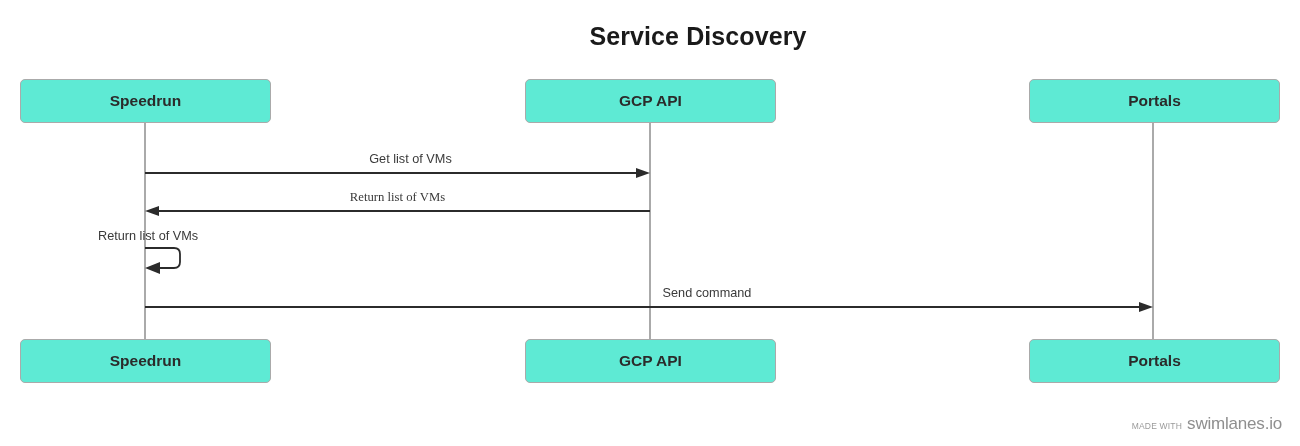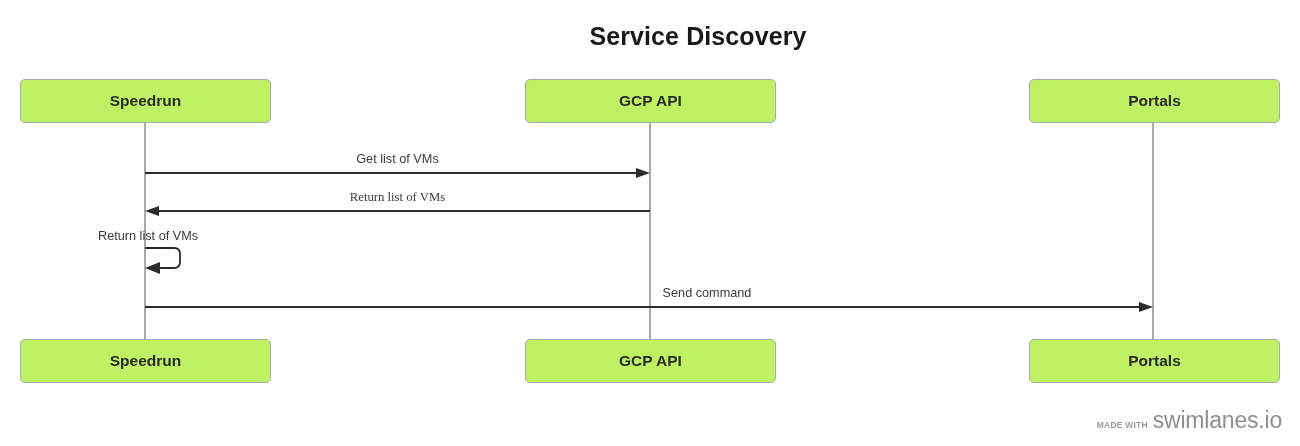--- a/index.html
+++ b/index.html
@@ -31,21 +31,21 @@
     color: #1a1a1a;
     letter-spacing: 0.1px;
     padding-left: 48px;
   }
   .participant-box {
     position: absolute;
     box-sizing: border-box;
     height: 44px;
     border: 1.4px solid #aaaaaa;
     border-radius: 5px;
-    background: #bef264;
+    background: #5eead4;
     display: flex;
     align-items: center;
     justify-content: center;
   }
   .participant-label {
     font-size: 15.5px;
     font-weight: bold;
     color: #2b2b2b;
   }
   .lifeline {
@@ -69,28 +69,28 @@
   #footer-brand {
     position: absolute;
     right: 18px;
     bottom: 12px;
     display: flex;
     align-items: baseline;
     gap: 5px;
   }
   #footer-made-with {
     font-size: 8.5px;
-    font-weight: bold;
+    font-weight: normal;
     letter-spacing: 0.2px;
     color: #9a9a9a;
     text-transform: uppercase;
     margin-left: 44px;
   }
   #footer-brand-name {
-    font-size: 23px;
+    font-size: 17px;
     color: #8f8f8f;
     letter-spacing: -0.2px;
   }
 </style>
 </head>
 <body>
 
 <div id="diagram-root">
 
   <div id="diagram-title">Service Discovery</div>
@@ -102,21 +102,21 @@
   <div class="participant-box" style="left:20px; top:79px; width:251px;">
     <span class="participant-label">Speedrun</span>
   </div>
   <div class="participant-box" style="left:525px; top:79px; width:251px;">
     <span class="participant-label">GCP API</span>
   </div>
   <div class="participant-box" style="left:1029px; top:79px; width:251px;">
     <span class="participant-label">Portals</span>
   </div>
 
-  <div class="msg-label centered" style="left:145px; top:152px; width:505px;">Get list of VMs</div>
+  <div class="msg-label centered" style="left:145px; top:152px; width:505px;padding-left:13px;">Get list of VMs</div>
   <svg class="msg-svg" style="left:145px; top:165px;" width="505" height="16" viewBox="0 0 505 16">
     <line x1="0" y1="8" x2="496" y2="8" stroke="#2b2b2b" stroke-width="1.8"></line>
     <polygon points="505,8 491,3 491,13" fill="#2b2b2b"></polygon>
   </svg>
 
   <div class="msg-label centered" style="left:145px; top:190px; width:505px;font-family:Liberation Serif, serif;">Return list of VMs</div>
   <svg class="msg-svg" style="left:145px; top:203px;" width="505" height="16" viewBox="0 0 505 16">
     <line x1="9" y1="8" x2="505" y2="8" stroke="#2b2b2b" stroke-width="1.8"></line>
     <polygon points="0,8 14,3 14,13" fill="#2b2b2b"></polygon>
   </svg>

